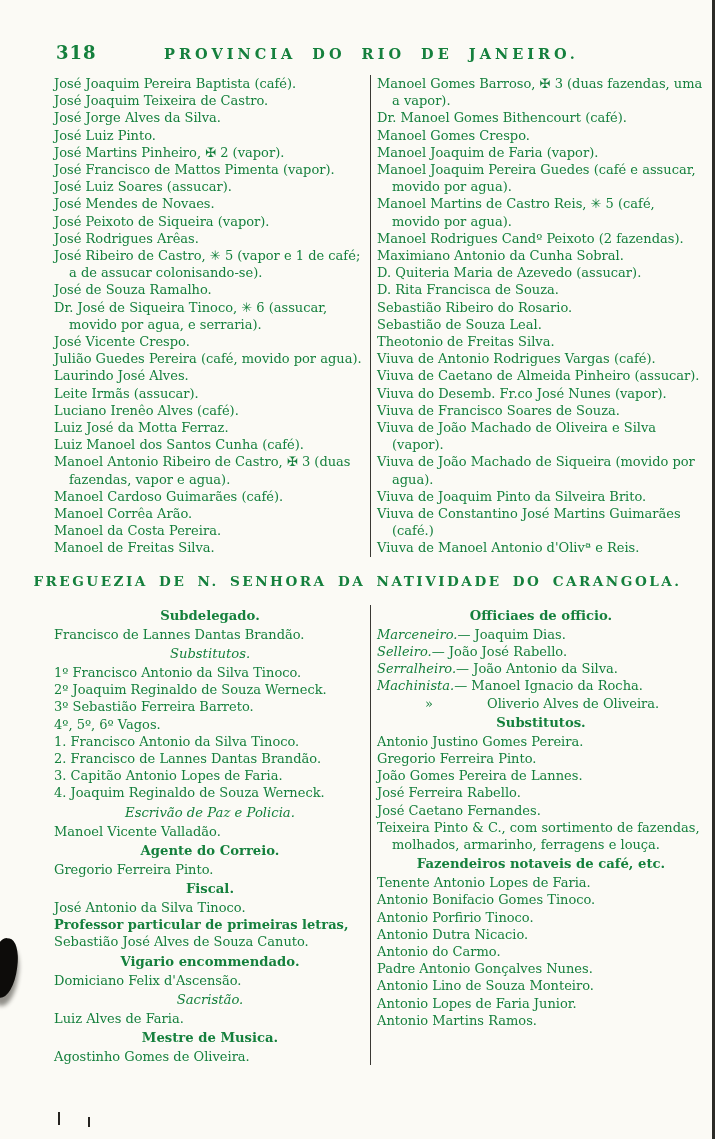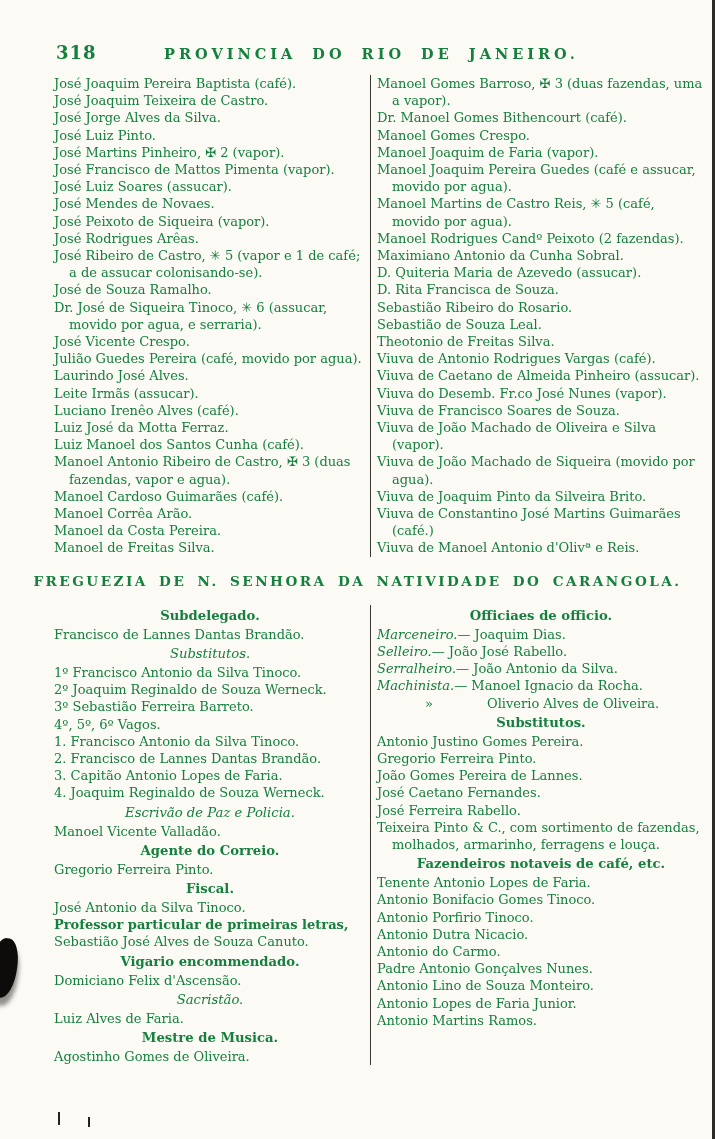--- a/index.html
+++ b/index.html
@@ -202,22 +202,22 @@
         <div class="h-bold">Officiaes de officio.</div>
         <div class="entry"><i>Marceneiro.</i>— Joaquim Dias.</div>
         <div class="entry"><i>Selleiro.</i>— João José Rabello.</div>
         <div class="entry"><i>Serralheiro.</i>— João Antonio da Silva.</div>
         <div class="entry"><i>Machinista.</i>— Manoel Ignacio da Rocha.</div>
         <div class="entry ditto"><span class="ditto-mark">»</span>Oliverio Alves de Oliveira.</div>
         <div class="h-bold">Substitutos.</div>
         <div class="entry">Antonio Justino Gomes Pereira.</div>
         <div class="entry">Gregorio Ferreira Pinto.</div>
         <div class="entry">João Gomes Pereira de Lannes.</div>
+        <div class="entry">José Ferreira Rabello.</div>
         <div class="entry">José Caetano Fernandes.</div>
-        <div class="entry">José Ferreira Rabello.</div>
         <div class="entry">Teixeira Pinto &amp; C., com sortimento de fazendas, molhados, armarinho, ferragens e louça.</div>
         <div class="h-bold">Fazendeiros notaveis de café, etc.</div>
         <div class="entry">Tenente Antonio Lopes de Faria.</div>
         <div class="entry">Antonio Bonifacio Gomes Tinoco.</div>
         <div class="entry">Antonio Porfirio Tinoco.</div>
         <div class="entry">Antonio Dutra Nicacio.</div>
         <div class="entry">Antonio do Carmo.</div>
         <div class="entry">Padre Antonio Gonçalves Nunes.</div>
         <div class="entry">Antonio Lino de Souza Monteiro.</div>
         <div class="entry">Antonio Lopes de Faria Junior.</div>

